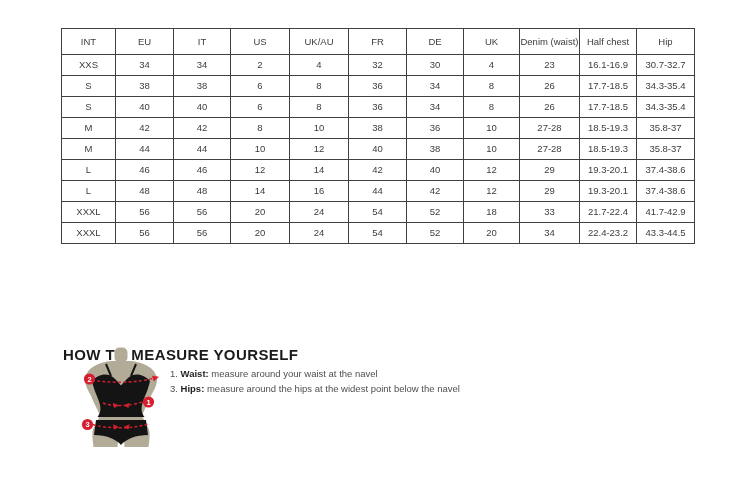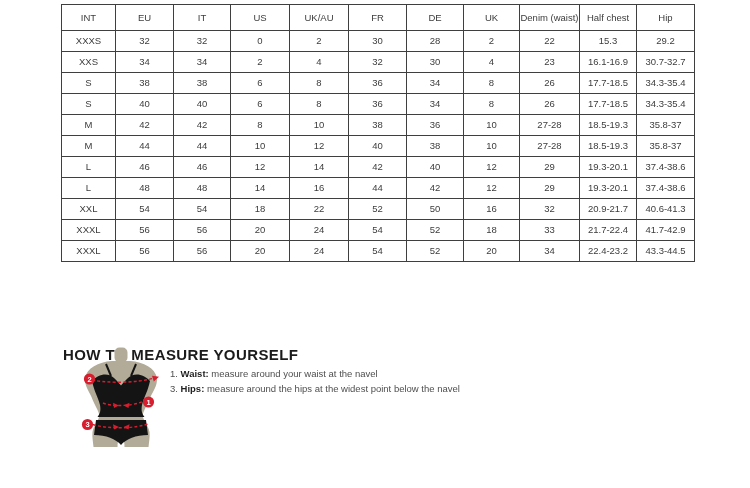--- a/index.html
+++ b/index.html
@@ -1,21 +1,21 @@
 <!DOCTYPE html>
 <html><head>
 <meta charset="utf-8">
 <style>
   html, body { margin:0; padding:0; }
   body {
     width:750px; height:488px; background:#ffffff; position:relative; overflow:hidden;
     font-family:"Liberation Sans", sans-serif;
   }
   .size-table {
-    position:absolute; left:61px; top:4px;
+    position:absolute; left:61px; top:28px;
     border-collapse:collapse; table-layout:fixed; width:633px;
   }
   .size-table td {
     border:1px solid #3f3f3f; text-align:center; vertical-align:middle;
     font-size:9.5px; color:#3c3c3c; height:20px; padding:0; line-height:1;
     white-space:nowrap; overflow:hidden;
   }
   .size-table tr.hdr td { height:25px; }
   .measure-title {
     position:absolute; left:63px; top:346px;
@@ -51,33 +51,20 @@
         <td>US</td>
         <td>UK/AU</td>
         <td>FR</td>
         <td>DE</td>
         <td>UK</td>
         <td>Denim (waist)</td>
         <td>Half chest</td>
         <td>Hip</td>
       </tr>
       <tr>
-        <td>XXXS</td>
-        <td>32</td>
-        <td>32</td>
-        <td>0</td>
-        <td>2</td>
-        <td>30</td>
-        <td>28</td>
-        <td>2</td>
-        <td>22</td>
-        <td>15.3</td>
-        <td>29.2</td>
-      </tr>
-      <tr>
         <td>XXS</td>
         <td>34</td>
         <td>34</td>
         <td>2</td>
         <td>4</td>
         <td>32</td>
         <td>30</td>
         <td>4</td>
         <td>23</td>
         <td>16.1-16.9</td>
@@ -153,33 +140,20 @@
         <td>48</td>
         <td>48</td>
         <td>14</td>
         <td>16</td>
         <td>44</td>
         <td>42</td>
         <td>12</td>
         <td>29</td>
         <td>19.3-20.1</td>
         <td>37.4-38.6</td>
-      </tr>
-      <tr>
-        <td>XXL</td>
-        <td>54</td>
-        <td>54</td>
-        <td>18</td>
-        <td>22</td>
-        <td>52</td>
-        <td>50</td>
-        <td>16</td>
-        <td>32</td>
-        <td>20.9-21.7</td>
-        <td>40.6-41.3</td>
       </tr>
       <tr>
         <td>XXXL</td>
         <td>56</td>
         <td>56</td>
         <td>20</td>
         <td>24</td>
         <td>54</td>
         <td>52</td>
         <td>18</td>

